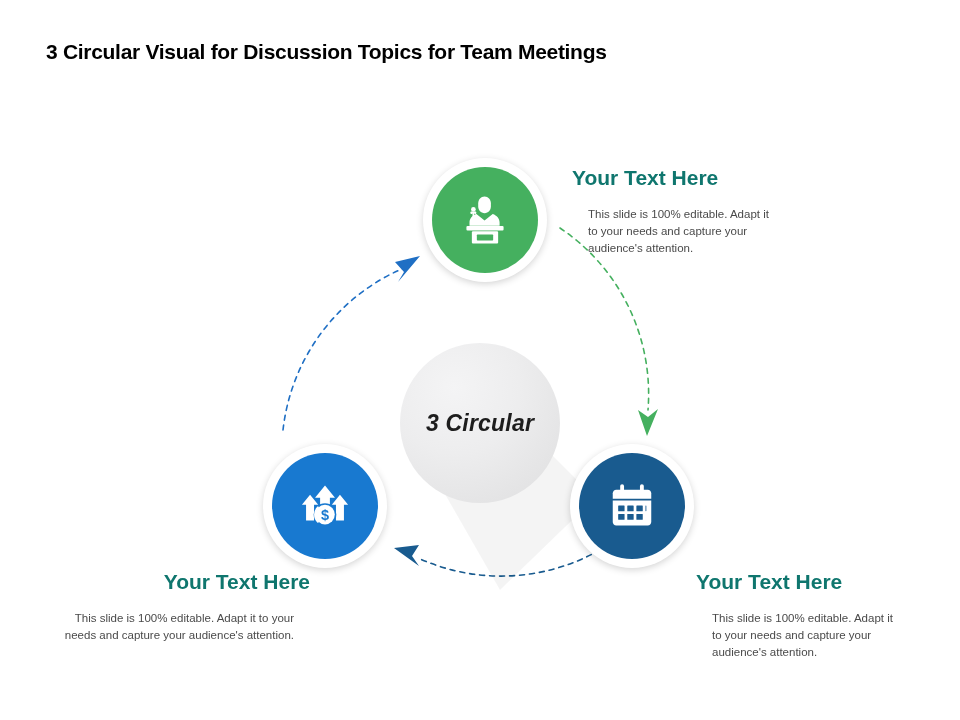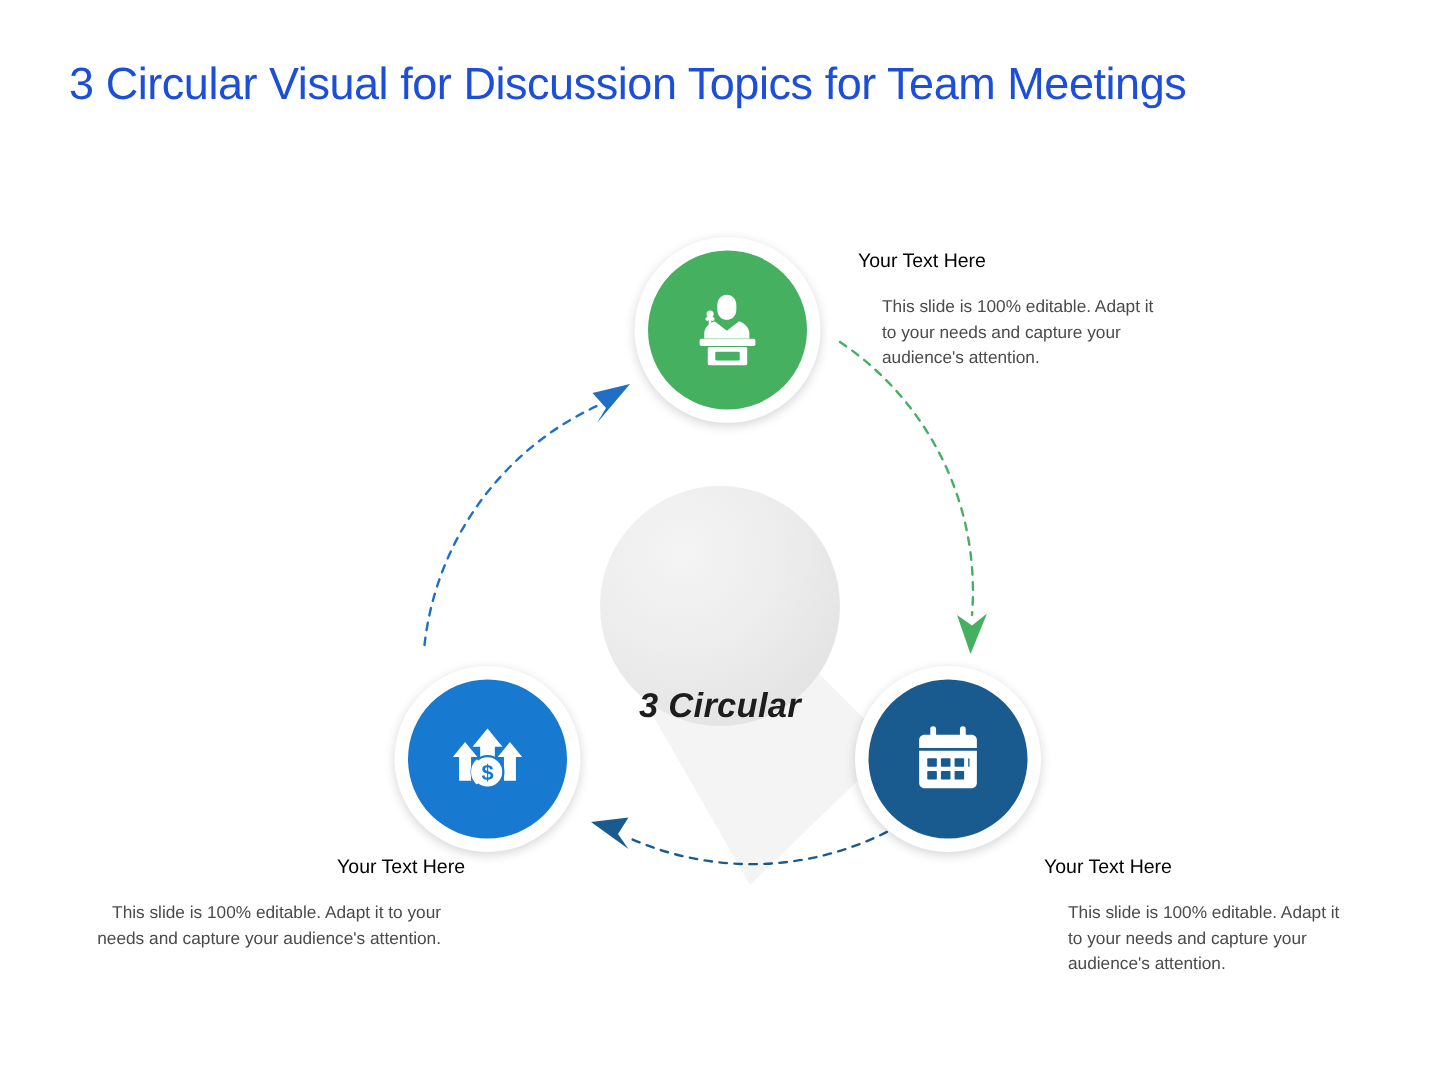--- a/index.html
+++ b/index.html
@@ -17,24 +17,24 @@
     background: #ffffff;
     overflow: hidden;
   }
 
   
   #title {
     position: absolute;
     left: 46px;
     top: 40px;
     width: 880px;
-    font-size: 30px;
-    font-weight: 400;
+    font-size: 21px;
+    font-weight: 700;
     letter-spacing: -0.3px;
-    color: #1d4ed8;
+    color: #000000;
     white-space: nowrap;
   }
 
   
   #stage {
     position: absolute;
     left: 0;
     top: 0;
     width: 960px;
     height: 720px;
@@ -44,27 +44,27 @@
     left: 0;
     top: 0;
     width: 960px;
     height: 720px;
   }
 
   
   .hub {
     position: absolute;
     left: 400px;
-    top: 324px;
+    top: 343px;
     width: 160px;
     height: 160px;
     border-radius: 50%;
     background: radial-gradient(circle at 34% 28%, #f4f4f5 0%, #ededee 42%, #dededf 100%);
     display: flex;
-    align-items: flex-end;
+    align-items: center;
     justify-content: center;
     z-index: 6;
   }
   .hub-label {
     font-size: 23px;
     font-weight: 700;
     font-style: italic;
     color: #1d1d1d;
     letter-spacing: 0.2px;
   }
@@ -89,23 +89,23 @@
     display: flex;
     align-items: center;
     justify-content: center;
   }
   #node-top   { left: 423px; top: 158px; }
   #node-right { left: 570px; top: 444px; }
   #node-left  { left: 263px; top: 444px; }
 
   
   .txt-head {
-    font-size: 13px;
-    font-weight: 400;
-    color: #000000;
+    font-size: 21px;
+    font-weight: 700;
+    color: #0f766e;
     margin: 0 0 7px 0;
   }
   .txt-body {
     font-size: 11.5px;
     line-height: 17px;
     color: #4a4a4a;
     margin: 16px;
   }
   #txt-top {
     position: absolute;

